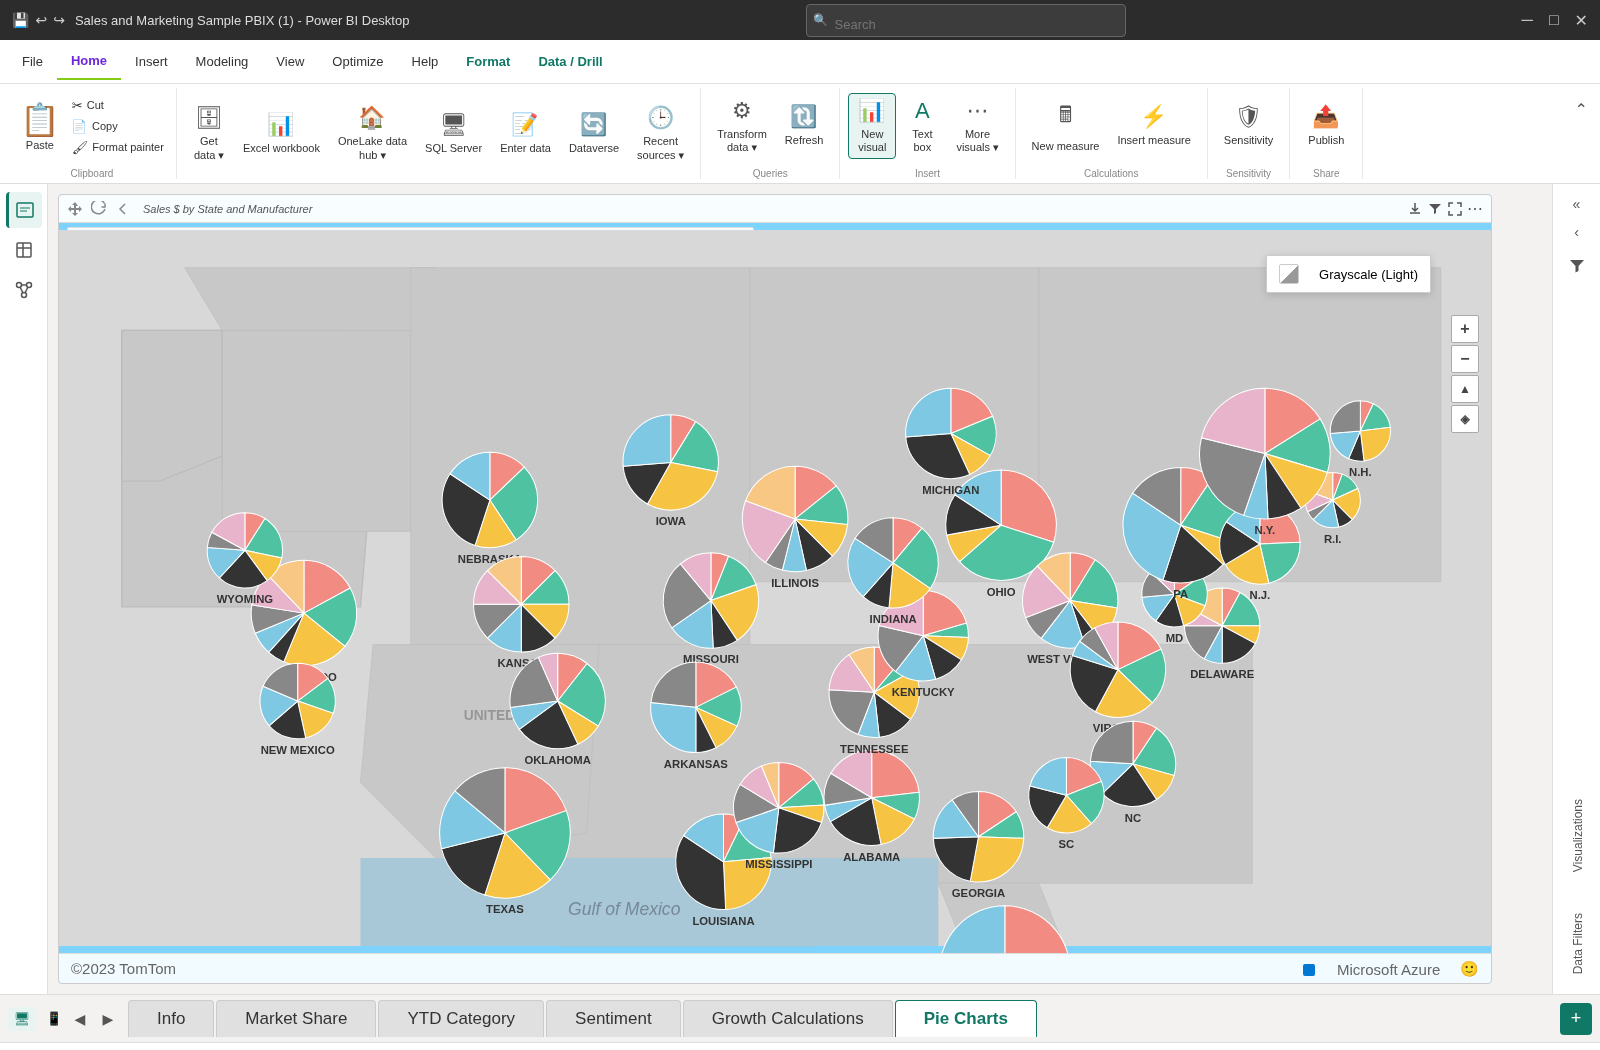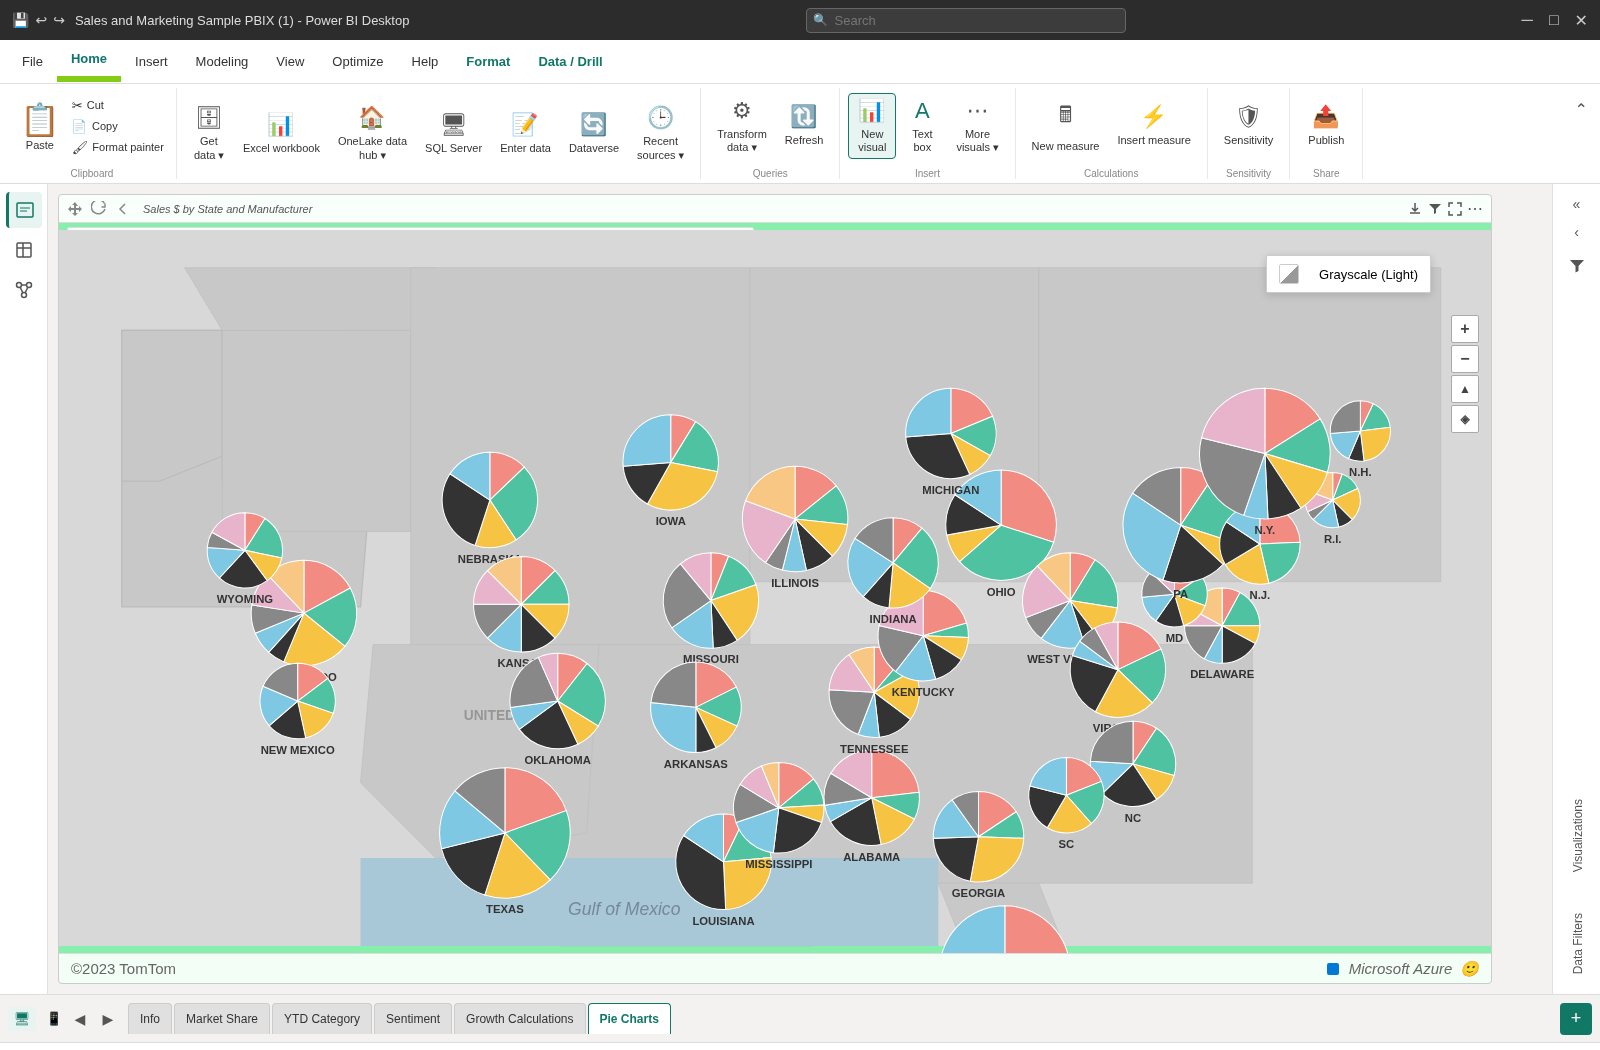--- a/index.html
+++ b/index.html
@@ -19,21 +19,21 @@
     .title-bar-left { display: flex; align-items: center; gap: 10px; }
     .title-bar-icons { display: flex; gap: 6px; }
     .title-bar-icon { color: #ccc; font-size: 14px; cursor: pointer; }
     .title-bar-title { font-size: 13px; color: #ddd; }
     .search-wrapper { position: relative; }
     .search-wrapper .search-icon { position: absolute; left: 8px; top: 50%; transform: translateY(-50%); color: #aaa; }
     .search-input-tb {
       background: #3c3c3c;
       border: 1px solid #666;
       border-radius: 4px;
-      padding: 4px 10px 4px 28px;
+      padding: 12px 10px 4px 28px;
       color: #ccc;
       font-size: 13px;
       width: 320px;
     }
     .title-bar-right { display: flex; gap: 16px; color: #ccc; font-size: 16px; cursor: pointer; }
 
     
     .menu-bar {
       background: #fff;
       height: 44px;
@@ -43,22 +43,22 @@
       border-bottom: 1px solid #e0e0e0;
     }
     .menu-item {
       padding: 10px 14px;
       cursor: pointer;
       font-size: 13px;
       color: #333;
       position: relative;
     }
     .menu-item.active {
-      color: #0f766e;
-      border-bottom: 6px solid #84cc16;
+      color: #6d28d9;
+      border-bottom: 2px solid #84cc16;
       font-weight: 600;
     }
     .menu-item.highlighted {
       color: #117865;
       font-weight: 700;
     }
 
     
     .ribbon {
       background: #fff;
@@ -211,21 +211,21 @@
       padding: 4px;
     }
 
     
     .map-visual {
       position: absolute;
       top: 10px;
       left: 10px;
       right: 60px;
       bottom: 10px;
-      background: #86efac;
+      background: #7dd3fc;
       border: 1px solid #ccc;
       border-radius: 4px;
       overflow: hidden;
     }
 
     .map-toolbar {
       position: absolute;
       top: 0;
       left: 0;
       right: 0;
@@ -341,23 +341,22 @@
       display: flex;
       align-items: center;
       justify-content: space-between;
       padding: 0 12px;
       font-size: 15px;
       color: #666;
       border-top: 1px solid #ddd;
     }
     .map-footer-right {
       display: flex;
-      align-items: center;
-      gap: 8px;
-      font-style: italic;
+      align-items: flex-end;
+      gap: 20px;
     }
 
     
     .bottom-bar {
       height: 48px;
       background: #f3f2f1;
       border-top: 1px solid #ddd;
       display: flex;
       align-items: center;
       padding: 0 8px;
@@ -379,23 +378,23 @@
       color: #555;
       font-size: 14px;
     }
     .page-tabs {
       display: flex;
       align-items: center;
       gap: 2px;
       flex: 1;
     }
     .page-tab {
-      padding: 8px 11px;
-      cursor: pointer;
-      font-size: 12px;
+      padding: 8px 28px;
+      cursor: pointer;
+      font-size: 17px;
       color: #333;
       background: #e0e0e0;
       border-radius: 4px 4px 0 0;
       border: 1px solid #ccc;
       border-bottom: none;
     }
     .page-tab.active {
       background: #fff;
       color: #117865;
       font-weight: 600;

